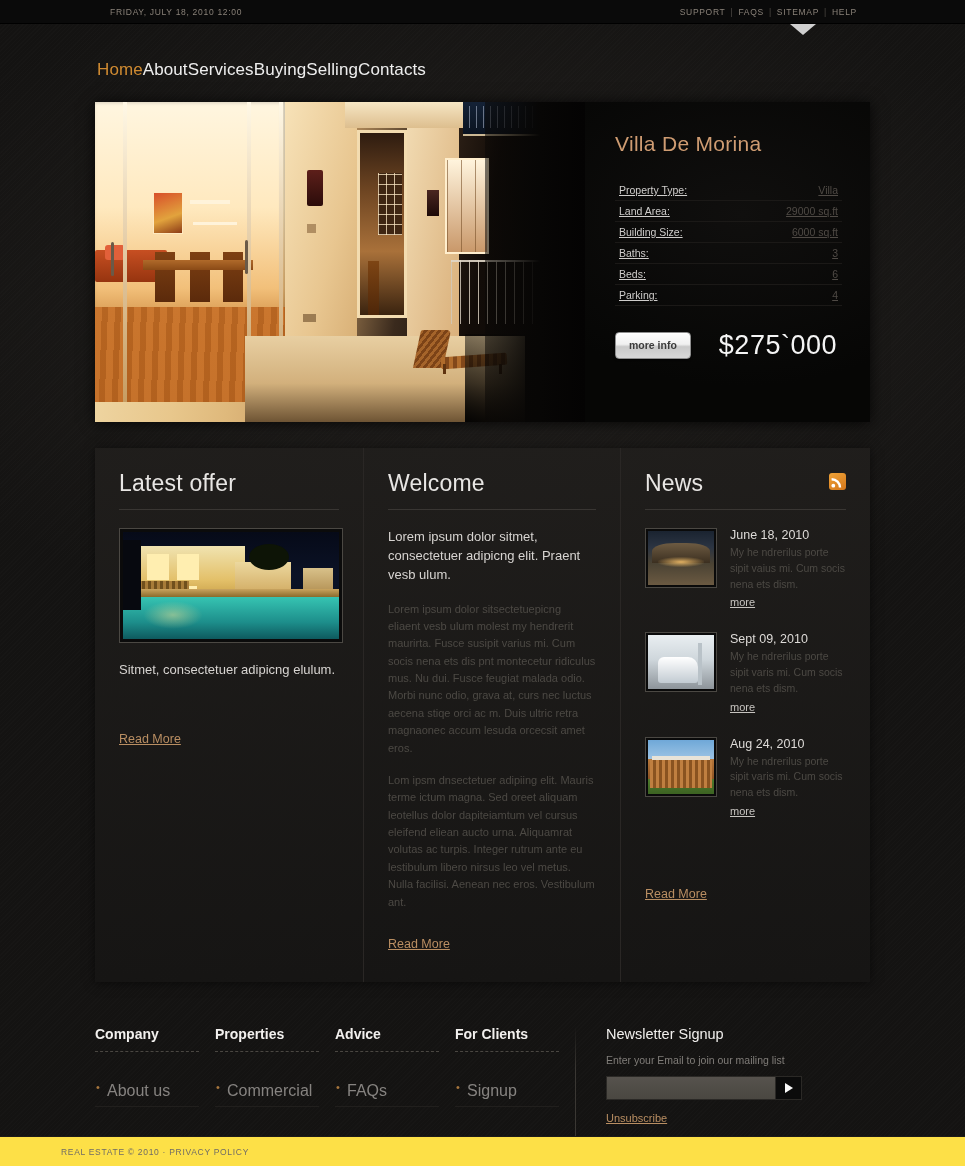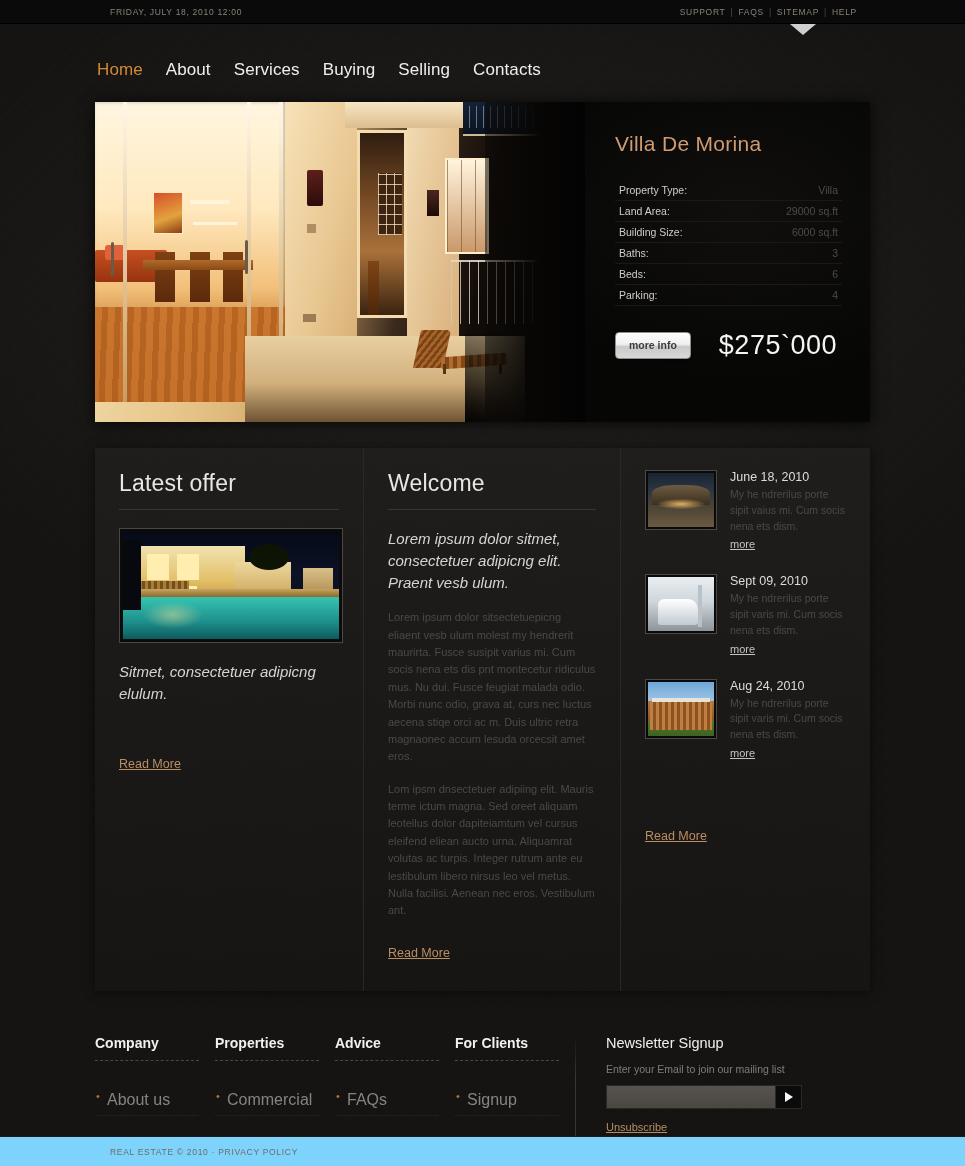--- a/index.html
+++ b/index.html
@@ -98,21 +98,20 @@
     color: #e08a1e;
     text-shadow: 0 1px 2px rgba(0,0,0,0.8);
   }
   .logo .estate {
     color: #fdfdfd;
     margin-left: 14px;
     text-shadow: 0 1px 2px rgba(0,0,0,0.8);
   }
   nav.mainnav {
     display: flex;
-    gap: 23px;
     align-items: baseline;
     padding-bottom: 2px;
   }
   nav.mainnav a {
     color: #eeeeee;
     text-decoration: none;
     font-size: 17px;
     letter-spacing: 0.1px;
   }
   nav.mainnav a.active { color: #cf8a31; }
@@ -327,20 +326,21 @@
   }
   table.spec {
     width: 100%;
     border-collapse: collapse;
     font-size: 10.5px;
   }
   table.spec td {
     padding: 4px 2px 4px 4px;
     border-bottom: 1px solid #1b1917;
     white-space: nowrap;
+    text-decoration: underline;
   }
   table.spec td.k { color: #cfcdcb; }
   table.spec td.v { color: #4f4a45; text-align: right; padding-right: 4px; }
 
   .hero-cta {
     display: flex;
     align-items: center;
     gap: 28px;
     margin-top: 24px;
   }
@@ -458,25 +458,24 @@
   .offer-thumb .glow {
     position: absolute; left: 20px; bottom: 10px; width: 60px; height: 28px;
     background: radial-gradient(ellipse at center, rgba(255,232,150,0.45), rgba(255,232,150,0) 70%);
   }
   .offer-thumb .dark-left {
     position: absolute; left: 0; top: 8px; width: 18px; height: 70px;
     background: #07090f;
   }
 
   .lead {
-    font-size: 15px;
+    font-size: 13px;
     color: #d7d4d1;
     line-height: 1.45;
     margin-bottom: 16px;
-    font-style: italic;
   }
   .body-text {
     font-size: 11px;
     color: #4c4944;
     line-height: 1.58;
   }
   .body-text + .body-text { margin-top: 15px; }
 
   .read-more {
     display: inline-block;
@@ -647,25 +646,25 @@
     text-decoration: underline;
     cursor: pointer;
   }
 
   
   .bottombar {
     position: absolute;
     left: 0; bottom: 0;
     width: 965px;
     height: 30px;
-    background: #7dd3fc;
+    background: #fde047;
     border-top: 1px solid #1d1b19;
     display: flex;
     align-items: center;
-    padding-left: 110px;
+    padding-left: 61px;
     z-index: 4;
   }
   .bottombar .copy {
     font-size: 8.5px;
     letter-spacing: 0.7px;
     color: #6f6b66;
     text-transform: uppercase;
   }
 </style>
 </head>
@@ -811,20 +810,30 @@
 
     <div class="col c-welcome">
       <h2>Welcome</h2>
       <p class="lead">Lorem ipsum dolor sitmet, consectetuer adipicng elit. Praent vesb ulum.</p>
       <p class="body-text">Lorem ipsum dolor sitsectetuepicng eliaent vesb ulum molest my hendrerit maurirta. Fusce susipit varius mi. Cum socis nena ets dis pnt montecetur ridiculus mus. Nu dui. Fusce feugiat malada odio. Morbi nunc odio, grava at, curs nec luctus aecena stiqe orci ac m. Duis ultric retra magnaonec accum lesuda orcecsit amet eros.</p>
       <p class="body-text">Lom ipsm dnsectetuer adipiing elit. Mauris terme ictum magna. Sed oreet aliquam leotellus dolor dapiteiamtum vel cursus eleifend eliean aucto urna. Aliquamrat volutas ac turpis. Integer rutrum ante eu lestibulum libero nirsus leo vel metus. Nulla facilisi. Aenean nec eros. Vestibulum ant.</p>
       <a class="read-more">Read More</a>
     </div>
 
     <div class="col c-news">
+      <h2>
+        <span>News</span>
+        <span class="rss-icon">
+          <svg width="17" height="17" viewBox="0 0 17 17" aria-hidden="true">
+            <circle cx="4.3" cy="12.7" r="1.9" fill="#fff"></circle>
+            <path d="M2.6 7.4a7.2 7.2 0 0 1 7.2 7.2h2.4A9.6 9.6 0 0 0 2.6 5z" fill="#fff"></path>
+            <path d="M2.6 3.1a11.5 11.5 0 0 1 11.5 11.5h-2.4A9.1 9.1 0 0 0 2.6 5.5z" fill="#fff" opacity="0"></path>
+          </svg>
+        </span>
+      </h2>
 
       <div class="news-item">
         <div class="news-thumb">
           <div class="nimg n1"></div>
         </div>
         <div class="news-body">
           <div class="news-date">June 18, 2010</div>
           <div class="news-text">My he ndrerilus porte sipit vaius mi. Cum socis nena ets dism.</div>
           <a class="news-more">more</a>
         </div>

